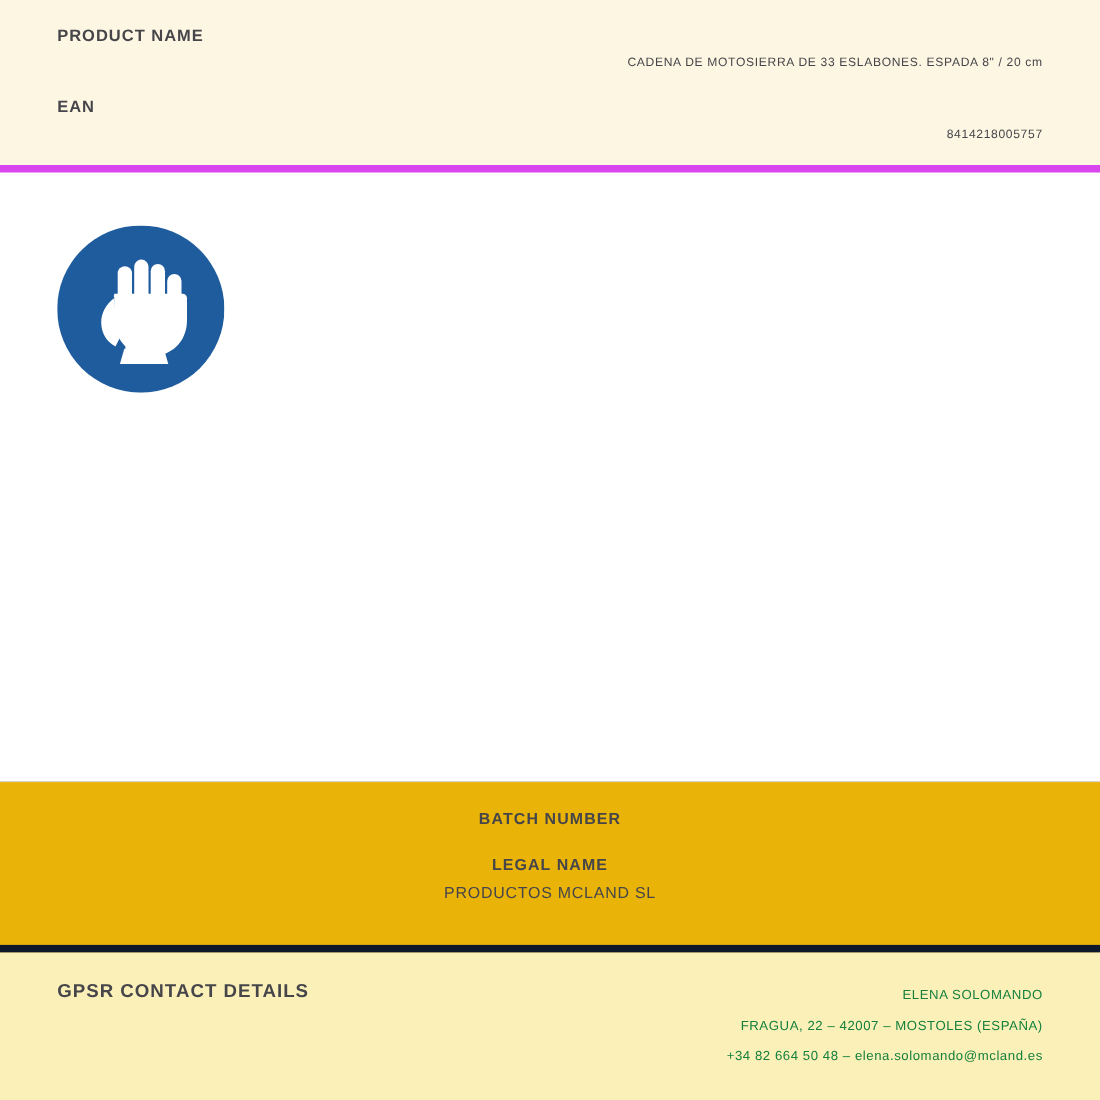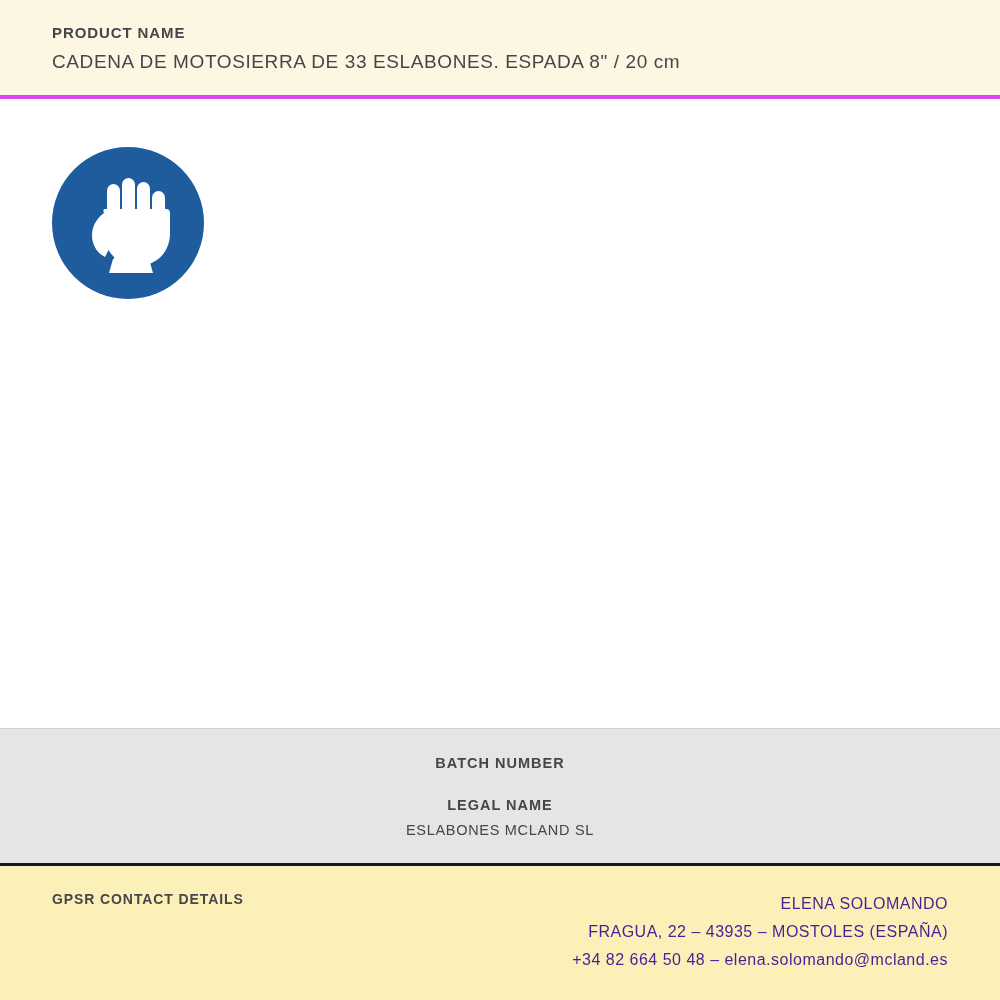--- a/index.html
+++ b/index.html
@@ -19,40 +19,41 @@
     width: 1000px;
     height: 1000px;
     display: flex;
     flex-direction: column;
   }
 
   
   .header-block {
     background: #fdf6e3;
     padding: 24px 0 22px 0;
-    border-bottom: 4px solid #d946ef;
+    border-bottom: 7px solid #d946ef;
   }
   .field {
     padding: 0 52px;
   }
   .field + .field {
     margin-top: 26px;
   }
   .field-label {
     font-size: 15px;
     font-weight: bold;
     letter-spacing: 0.9px;
     color: #46464a;
     text-transform: uppercase;
     margin-bottom: 10px;
   }
   .field-value {
-    font-size: 19px;
+    font-size: 11px;
     letter-spacing: 0.6px;
     color: #46464a;
+    text-align: right;
   }
 
   
   .picto-block {
     background: #ffffff;
     flex: 1 1 auto;
     padding: 48px 52px 0 52px;
     border-bottom: 1px solid #d8d2c4;
     box-sizing: border-box;
   }
@@ -65,23 +66,23 @@
     width: 152px;
     height: 152px;
     position: relative;
   }
   .picto svg {
     display: block;
   }
 
   
   .info-block {
-    background: #e5e5e5;
-    border-bottom: 3px solid #0f172a;
-    padding: 26px 0 24px 0;
+    background: #eab308;
+    border-bottom: 7px solid #0f172a;
+    padding: 26px 0 38px 0;
   }
   .info-row {
     display: flex;
   }
   .info-cell {
     flex: 1 1 50%;
     text-align: center;
     box-sizing: border-box;
     padding: 0 16px;
   }
@@ -105,45 +106,49 @@
   
   .contact-block {
     background: #fcf0b9;
     padding: 24px 52px 26px 52px;
     display: flex;
     justify-content: space-between;
     align-items: flex-start;
     box-sizing: border-box;
   }
   .contact-title {
-    font-size: 14px;
+    font-size: 17px;
     font-weight: bold;
     letter-spacing: 0.9px;
     color: #46464a;
     text-transform: uppercase;
     white-space: nowrap;
     padding-top: 1px;
   }
   .contact-lines {
     text-align: right;
-    font-size: 16px;
+    font-size: 12px;
     letter-spacing: 0.5px;
-    color: #4c1d95;
+    color: #15803d;
     line-height: 28px;
   }
 </style>
 </head>
 <body>
 
 <div class="page">
 
   <div class="header-block">
     <div class="field">
       <div class="field-label">PRODUCT NAME</div>
       <div class="field-value">CADENA DE MOTOSIERRA DE 33 ESLABONES. ESPADA 8" / 20 cm</div>
+    </div>
+    <div class="field">
+      <div class="field-label">EAN</div>
+      <div class="field-value">8414218005757</div>
     </div>
   </div>
 
   <div class="picto-block">
     <div class="picto-row">
       <div class="picto">
         <svg width="152" height="152" viewBox="0 0 152 152" aria-hidden="true">
           <circle cx="76" cy="76" r="76" fill="#1f5c9e"></circle>
           <g fill="#ffffff">
 
@@ -166,27 +171,27 @@
   <div class="info-block">
     <div class="info-row">
       <div class="info-cell">
         <div class="info-label">BATCH NUMBER</div>
         <div class="info-value"></div>
       </div>
     </div>
     <div class="info-row second">
       <div class="info-cell">
         <div class="info-label">LEGAL NAME</div>
-        <div class="info-value">ESLABONES MCLAND SL</div>
+        <div class="info-value">PRODUCTOS MCLAND SL</div>
       </div>
     </div>
   </div>
 
   <div class="contact-block">
     <div class="contact-title">GPSR CONTACT DETAILS</div>
     <div class="contact-lines">
       <div>ELENA SOLOMANDO</div>
-      <div>FRAGUA, 22 – 43935 – MOSTOLES (ESPAÑA)</div>
+      <div>FRAGUA, 22 – 42007 – MOSTOLES (ESPAÑA)</div>
       <div>+34 82 664 50 48 – elena.solomando@mcland.es</div>
     </div>
   </div>
 
 </div>
 
 </body></html>

